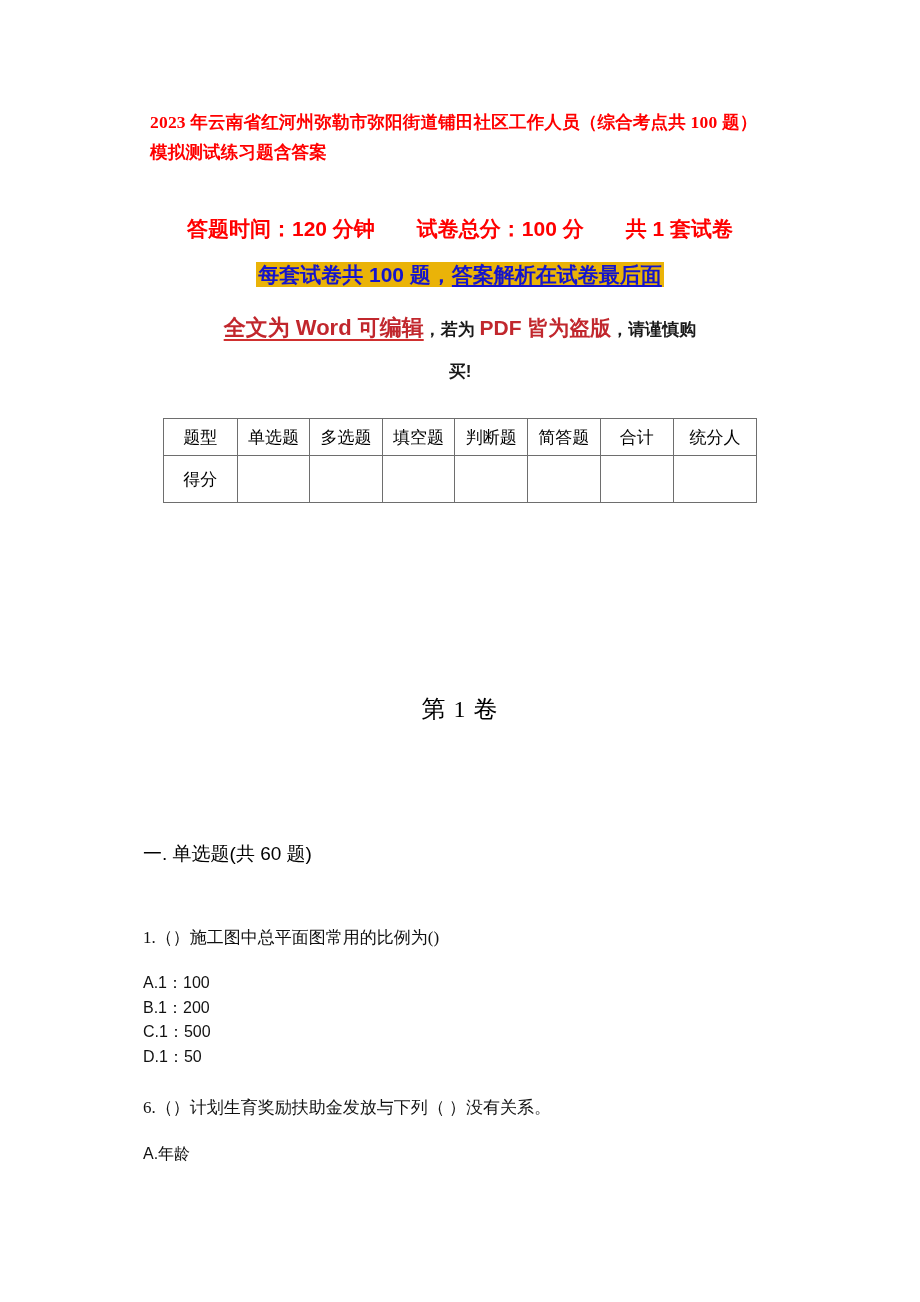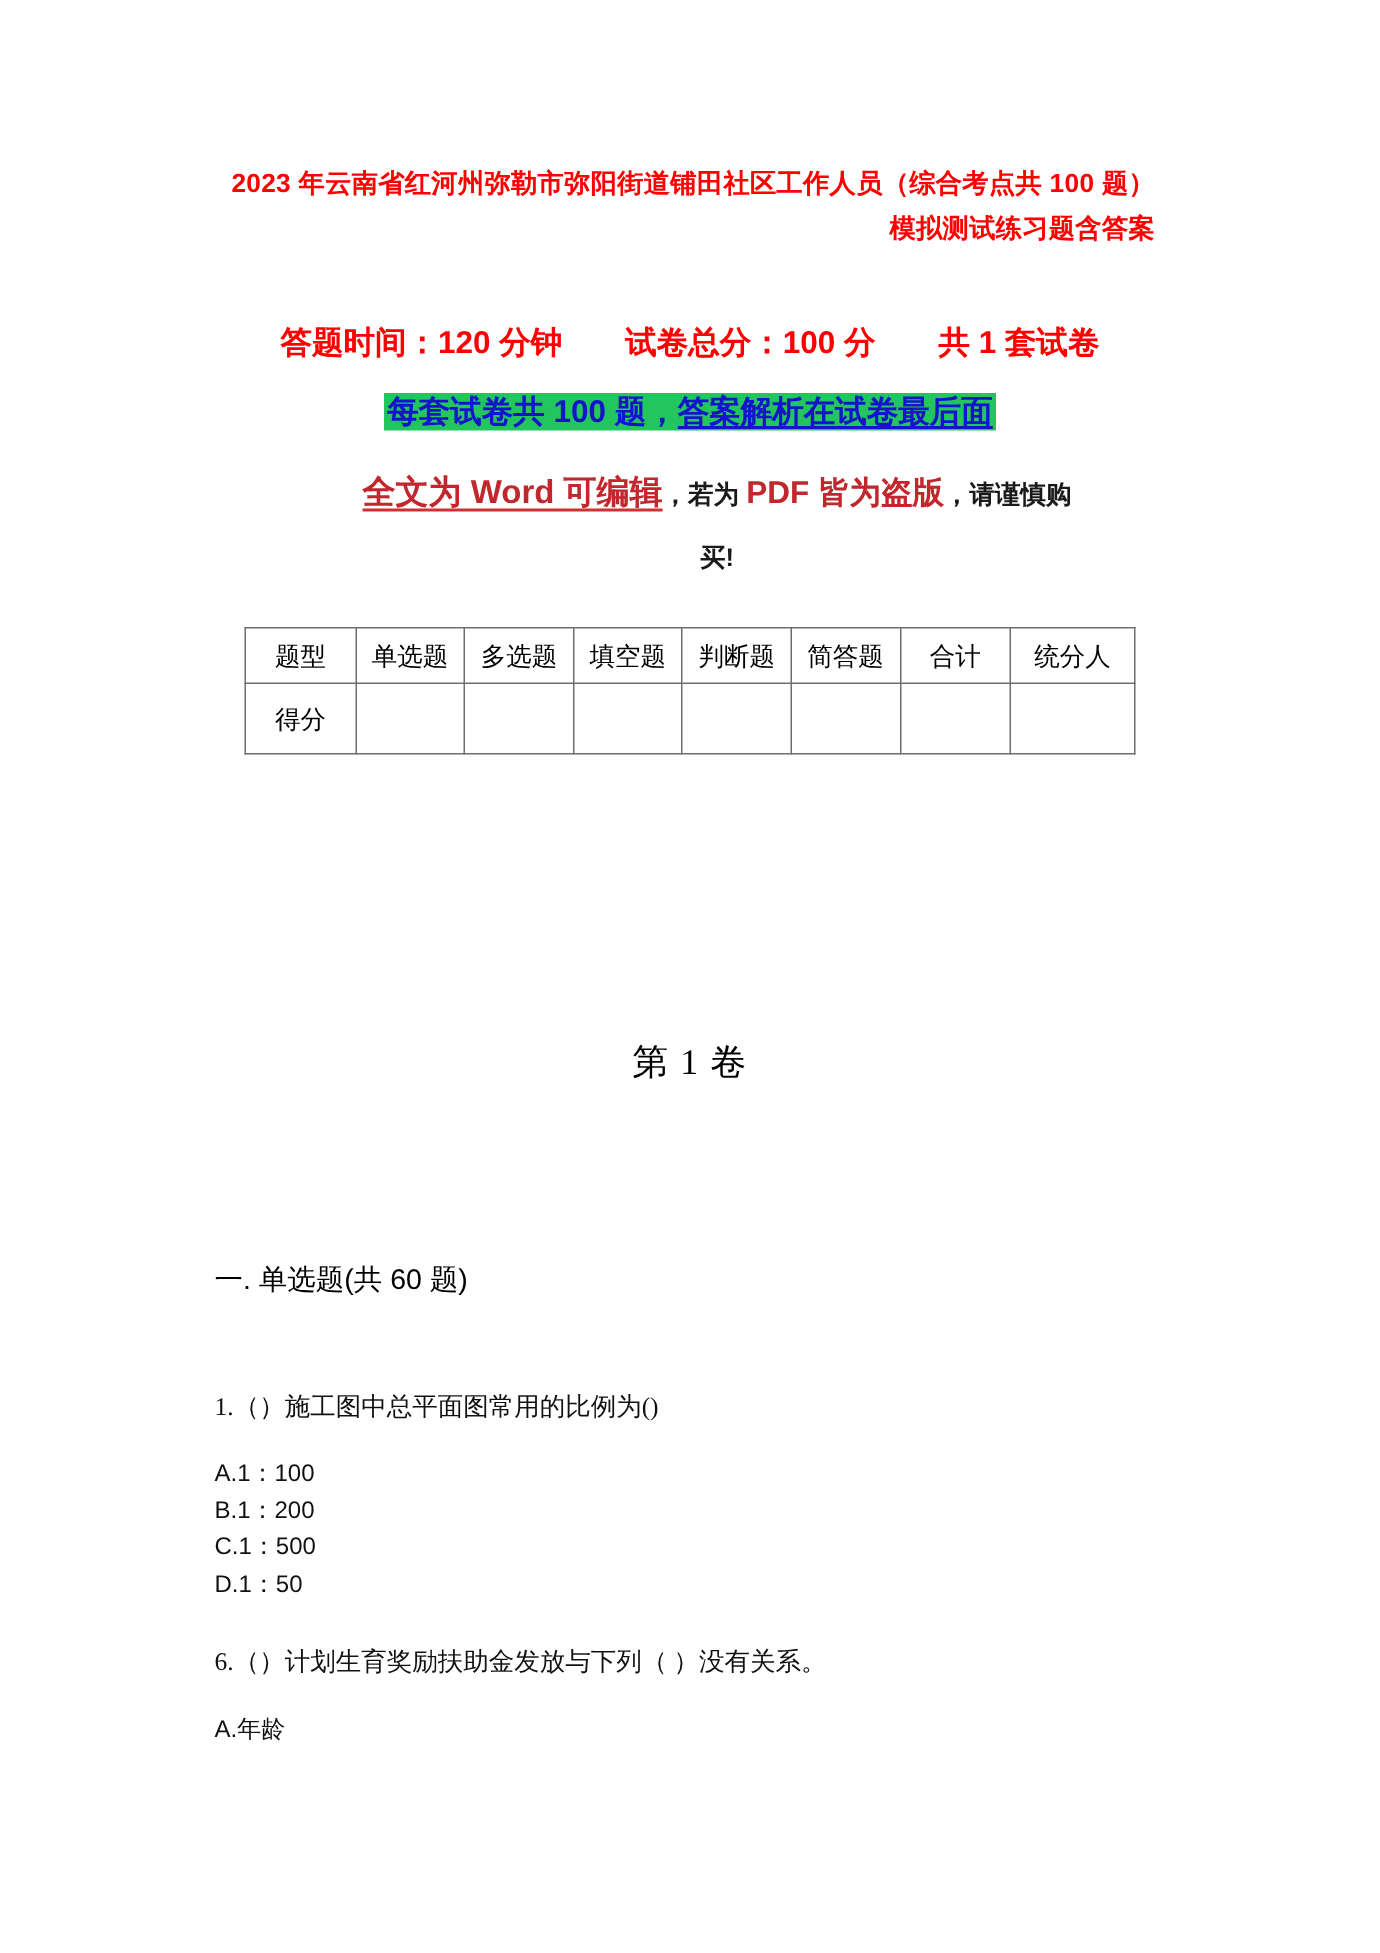--- a/index.html
+++ b/index.html
@@ -23,22 +23,22 @@
     height: 1302px;
     background: #ffffff;
   }
 
   
   .doc-title {
     position: absolute;
     left: 150px;
     top: 107px;
     width: 620px;
-    text-align: right;
-    font-family: Liberation Sans, sans-serif;
+    text-align: left;
+    font-family: Liberation Serif, serif;
     font-weight: bold;
     font-size: 17.5px;
     line-height: 30px;
     color: #FF0000;
     letter-spacing: 0.2px;
   }
 
   
   .info-line-1 {
     position: absolute;
@@ -59,33 +59,33 @@
     left: 150px;
     top: 259px;
     width: 620px;
     text-align: center;
     font-family: "Liberation Sans", "DejaVu Sans", sans-serif;
     font-weight: bold;
     font-size: 21px;
     line-height: 32px;
   }
   .info-line-2 .hl {
-    background: #22c55e;
+    background: #eab308;
     color: #1414CC;
     padding: 1px 2px;
   }
   .info-line-2 .hl .ul {
     text-decoration: underline;
     text-decoration-thickness: 1.5px;
     text-underline-offset: 3px;
   }
 
   .info-line-3 {
     position: absolute;
-    left: 168px;
+    left: 150px;
     top: 308px;
     width: 620px;
     text-align: center;
     font-family: "Liberation Sans", "DejaVu Sans", sans-serif;
     font-weight: bold;
     font-size: 22px;
     line-height: 40px;
   }
   .info-line-3 .word-red {
     color: #C1272D;

